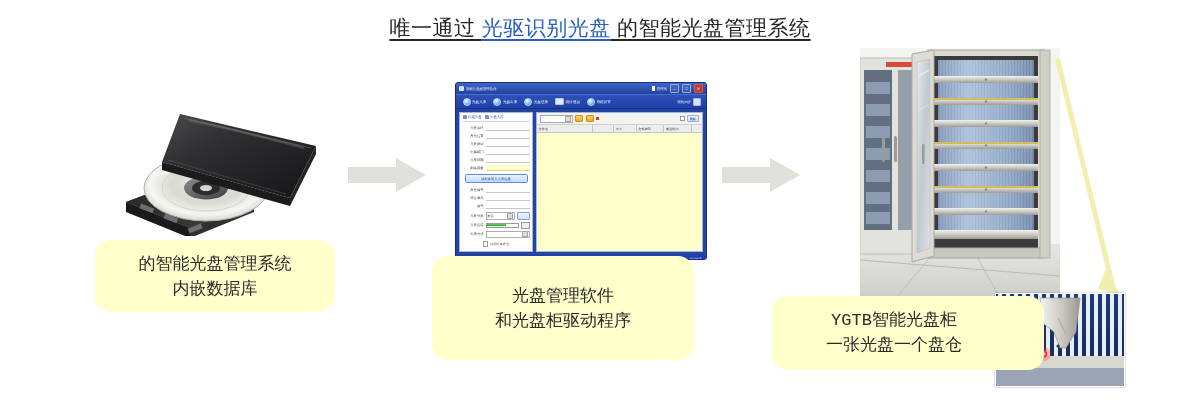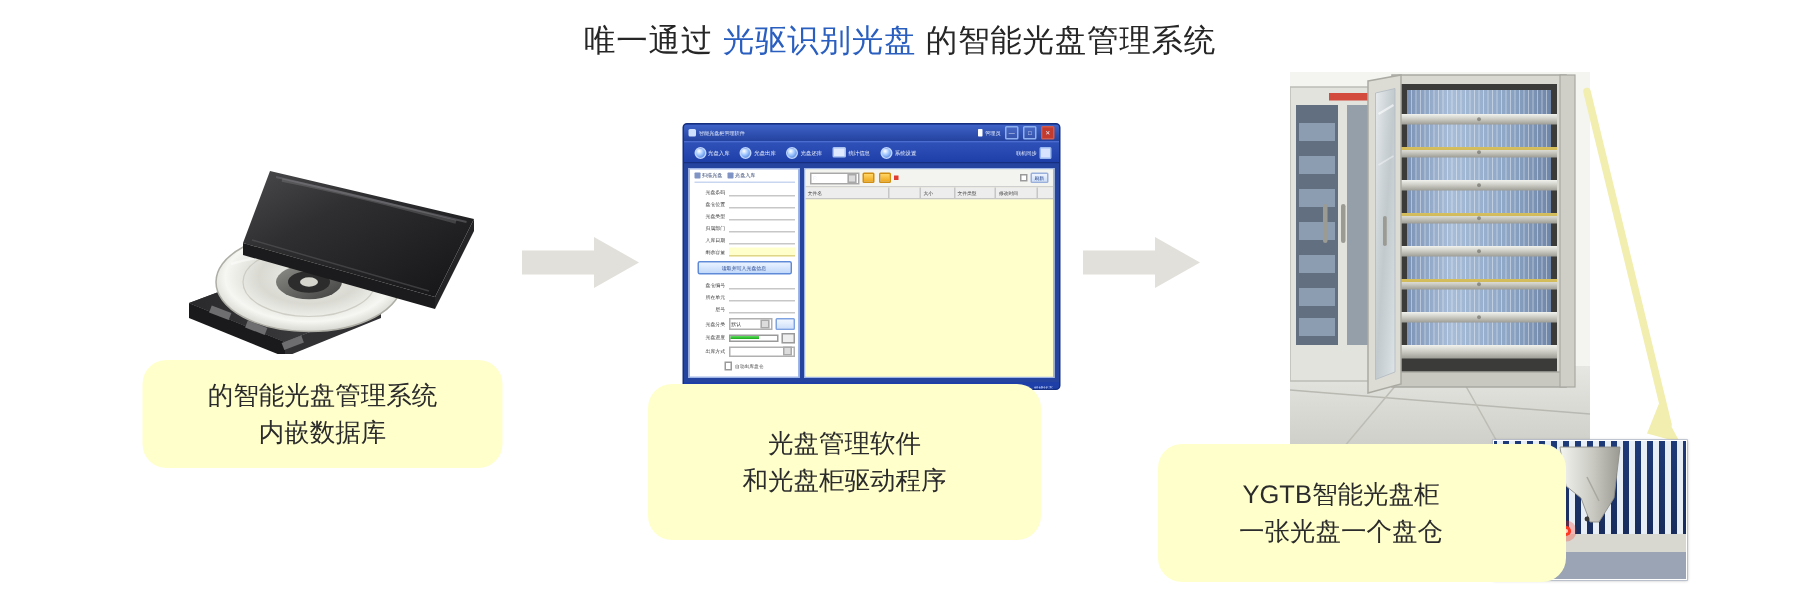--- a/index.html
+++ b/index.html
@@ -11,21 +11,21 @@
   .stage{position:absolute;left:0;top:0;width:1200px;height:400px;}
 
   
   #title{
     position:absolute;left:0;top:14px;width:1200px;
     text-align:center;
     font-size:21px;line-height:28px;
     color:#262626;letter-spacing:.5px;
     white-space:nowrap;
   }
-  #title span{ text-underline-offset:4px; }
+  #title span{ text-decoration:underline; text-underline-offset:4px; }
   #title .hl{ color:#2a5fc0; }
 
   
   .arrow{position:absolute;}
   .arrow svg{display:block;}
 
   
   .caption{
     position:absolute;
     background:#ffffcc;
@@ -34,21 +34,21 @@
     text-align:center;
     font-size:17px;
     line-height:25px;
     display:flex;align-items:center;justify-content:center;
     box-sizing:border-box;
   }
   .caption .ln{display:block;white-space:nowrap;}
 
   #cap1{left:95px;top:240px;width:240px;height:72px;}
   #cap2{left:432px;top:256px;width:262px;height:104px;}
-  #cap3{left:772px;top:296px;width:272px;height:92px;}
+  #cap3{left:772px;top:296px;width:272px;height:74px;font-family:Liberation Mono, monospace;}
   #cap3 .inner{padding-right:0px;}
 
   
   #dvd{position:absolute;left:118px;top:106px;width:210px;height:130px;}
 
   
   #app{
     position:absolute;left:455px;top:82px;width:252px;height:178px;
     background:#1f3fa8;
     border:1px solid #16307f;

